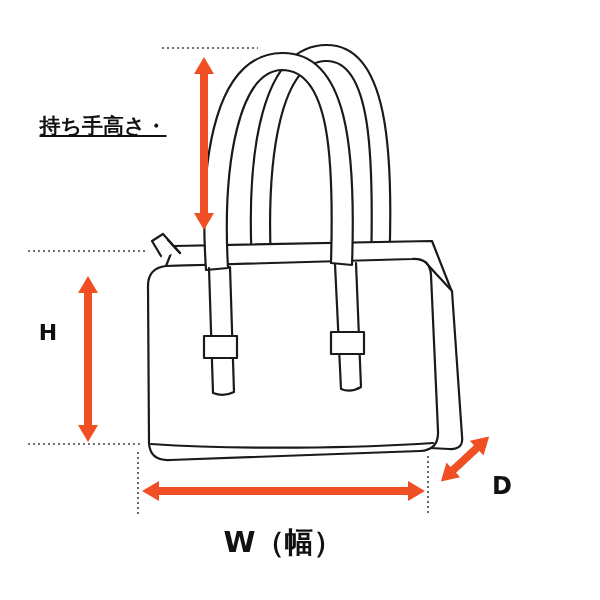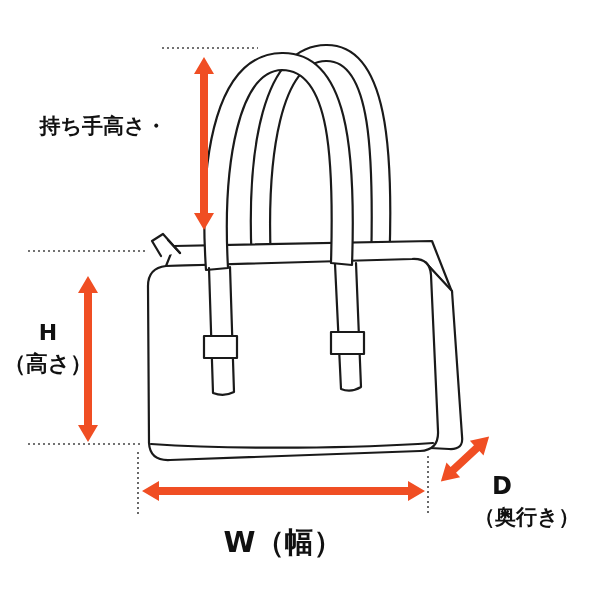--- a/index.html
+++ b/index.html
@@ -1,20 +1,20 @@
 <!DOCTYPE html>
 <html><head>
 <meta charset="utf-8">
 <style>
   html,body{margin:0;padding:0;background:#fff;}
   .canvas{position:relative;width:600px;height:600px;background:#fff;overflow:hidden;
     font-family:"DejaVu Sans",sans-serif;color:#111;}
   .canvas svg{position:absolute;left:0;top:0;}
   .label{position:absolute;font-weight:600;color:#111;}
-  .label-handle{left:8px;top:110px;width:190px;text-align:center;font-size:21px;line-height:33px;}
+  .label-handle{left:8px;top:110px;width:190px;text-align:center;font-size:21px;line-height:33px;text-decoration:underline;}
   .label-h{left:0px;top:317px;width:96px;text-align:center;font-size:22px;line-height:31px;}
   .label-w{left:178px;top:523px;width:210px;text-align:center;font-size:29px;}
   .label-d1{left:492px;top:472px;font-size:24px;}
   .label-d2{left:474px;top:503px;font-size:21px;}
 </style>
 </head>
 <body>
 
 <div class="canvas">
   <svg width="600" height="600" viewBox="0 0 600 600">
@@ -57,20 +57,18 @@
       <polygon points="432,459 449,449 449,455 481,455 481,449 498,459 481,469 481,463 449,463 449,469" transform="rotate(-43 465 459)" fill="#F04E23"></polygon>
     </g>
   </svg>
 
   <div class="label label-handle">
     <span>持ち手高さ・</span><br>
   </div>
 
   <div class="label label-h">
     <span>H</span><br>
-    <span>（高さ）</span>
   </div>
 
   <div class="label label-w">W（幅）</div>
 
   <div class="label label-d1">D</div>
-  <div class="label label-d2">（奥行き）</div>
 </div>
 
 </body></html>

